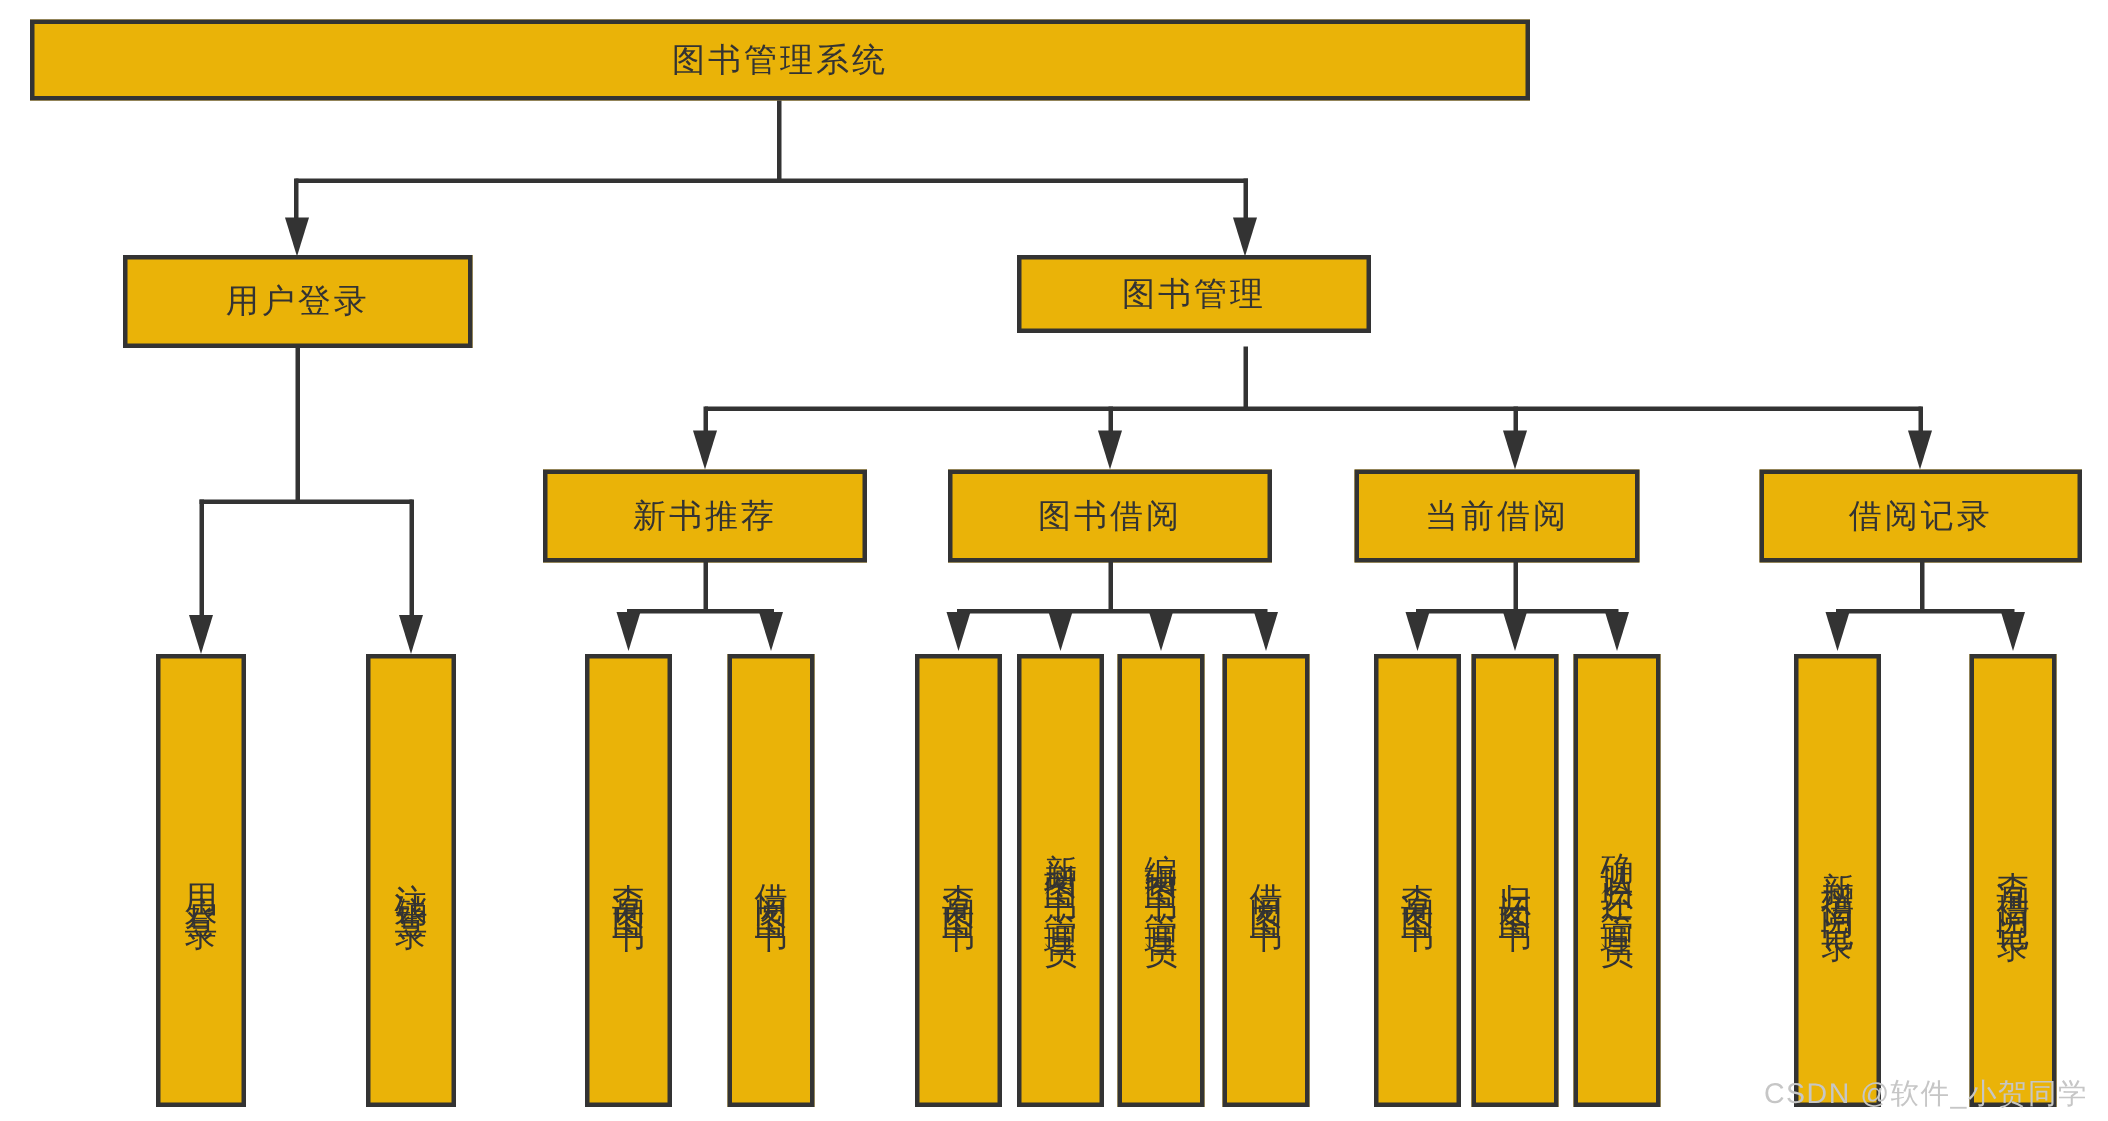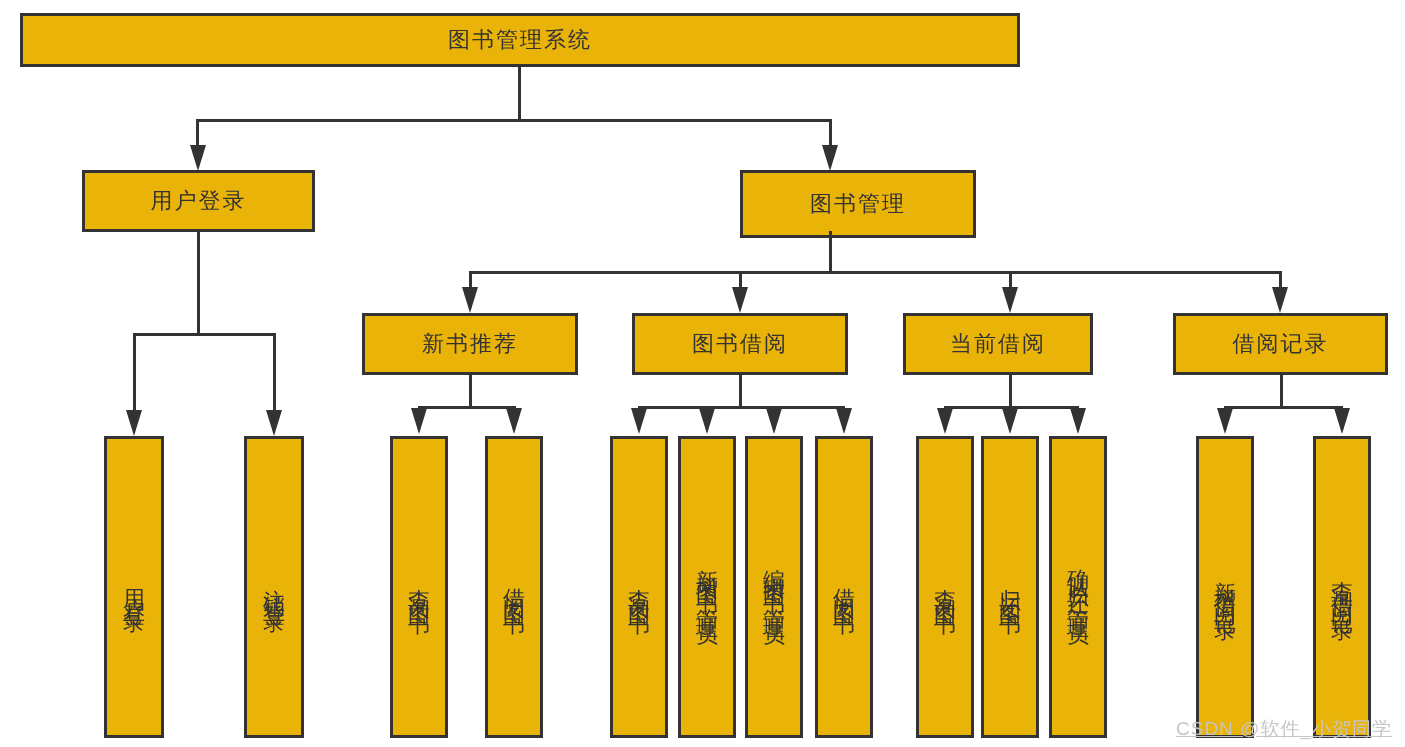--- a/index.html
+++ b/index.html
@@ -19,21 +19,21 @@
   .hl,.vl{position:absolute;background:#333333;}
   .hl{height:3px;}
   .vl{width:3px;}
   .ar{
     position:absolute;width:0;height:0;
     border-left:8px solid transparent;border-right:8px solid transparent;
     border-top:26px solid #333333;transform:translateX(-50%);
   }
   .watermark{
     position:absolute;left:1176px;top:716px;z-index:5;
-    color:#c6c6c6;font-size:19px;letter-spacing:1px;white-space:nowrap;text-decoration:underline;
+    color:#c6c6c6;font-size:19px;letter-spacing:1px;white-space:nowrap;
   }
 </style>
 </head>
 <body>
 
 <div class="canvas">
 
   <div class="box hbox" style="left:20px;top:13px;width:1000px;height:54px">
     <span>图书管理系统</span>
   </div>
@@ -41,21 +41,21 @@
   <div class="vl" style="left:518px;top:67px;height:54px"></div>
   <div class="hl" style="left:197px;top:119px;width:635px"></div>
   <div class="vl" style="left:196px;top:119px;height:28px"></div>
   <div class="ar" style="left:198px;top:145px"></div>
   <div class="vl" style="left:829px;top:119px;height:28px"></div>
   <div class="ar" style="left:830px;top:145px"></div>
 
   <div class="box hbox" style="left:82px;top:170px;width:233px;height:62px">
     <span>用户登录</span>
   </div>
-  <div class="box hbox" style="left:740px;top:170px;width:236px;height:68px">
+  <div class="box hbox" style="left:678px;top:170px;width:236px;height:52px">
     <span>图书管理</span>
   </div>
 
   <div class="vl" style="left:197px;top:231px;height:104px"></div>
   <div class="hl" style="left:133px;top:333px;width:142px"></div>
   <div class="vl" style="left:133px;top:333px;height:78px"></div>
   <div class="ar" style="left:134px;top:410px"></div>
   <div class="vl" style="left:273px;top:333px;height:78px"></div>
   <div class="ar" style="left:274px;top:410px"></div>
 

